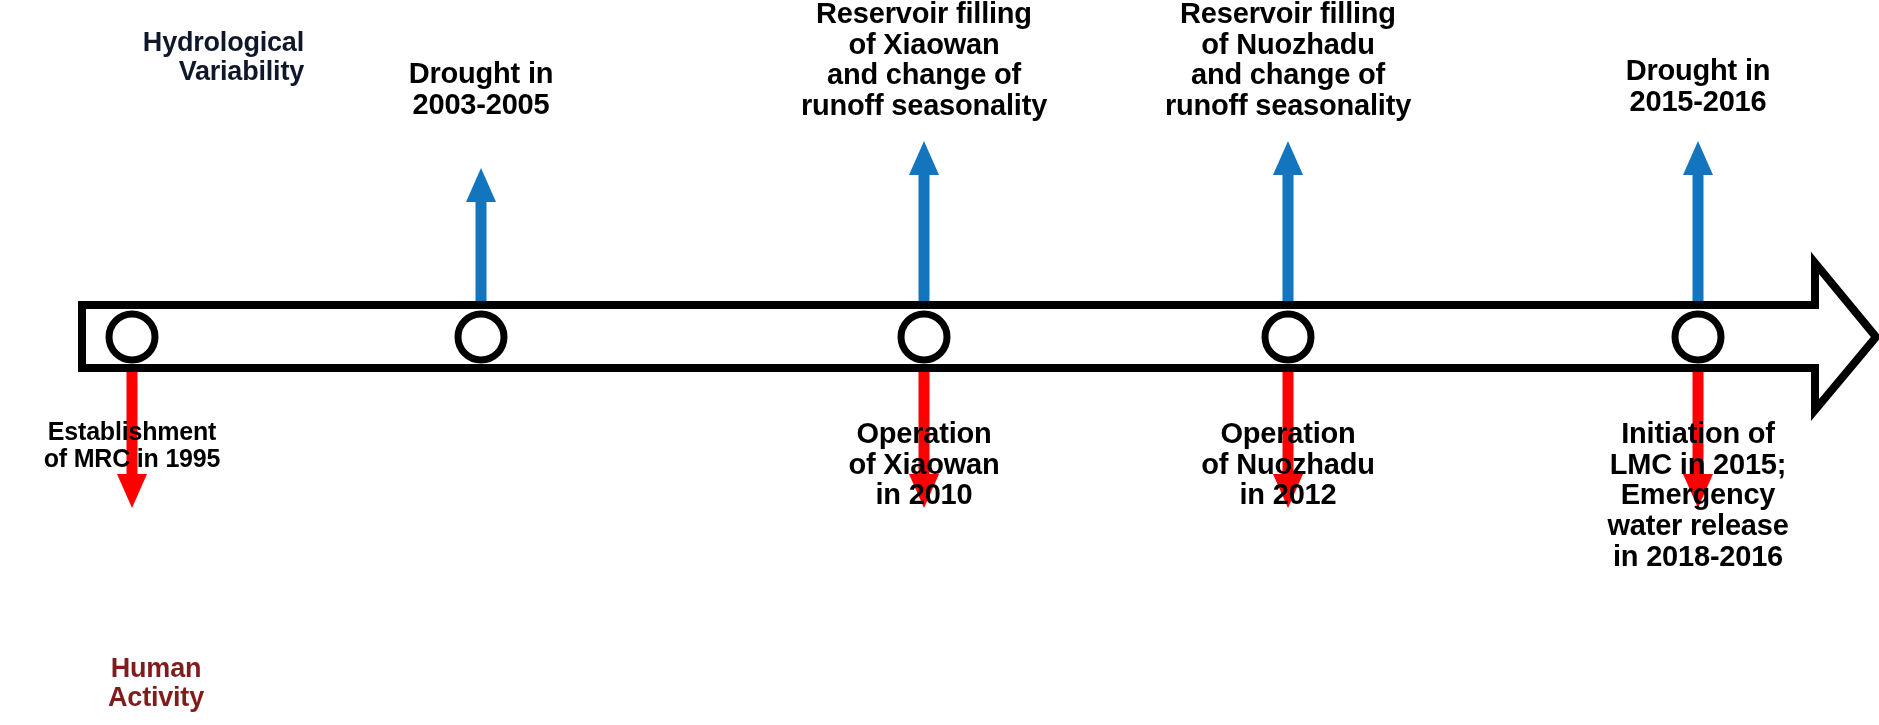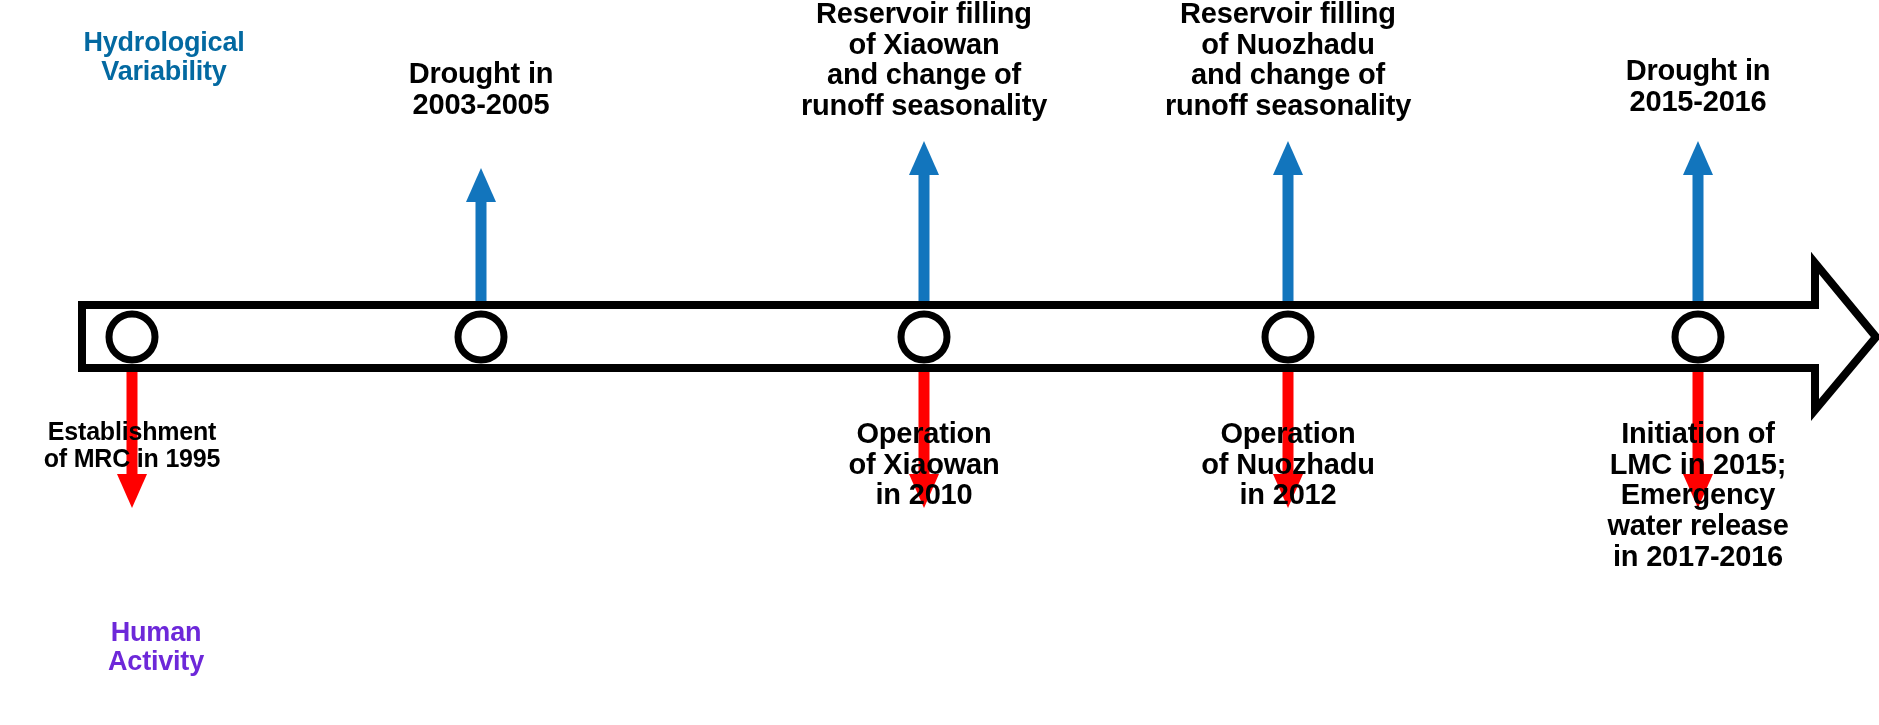--- a/index.html
+++ b/index.html
@@ -20,26 +20,27 @@
   .label {
     position: absolute;
     font-weight: bold;
     line-height: 1.06;
     text-align: center;
     white-space: pre-line;
     color: #000000;
     letter-spacing: -0.2px;
   }
   .label.legend-hydro {
-    color: #0369a1;
-    text-align: center;
+    color: #0f172a;
+    text-align: right;
   }
   .label.legend-human {
-    color: #6d28d9;
+    color: #7f1d1d;
     text-align: center;
+    margin-top: 36px;
   }
   svg.timeline-svg {
     position: absolute;
     left: 0;
     top: 0;
     width: 1879px;
     height: 725px;
     overflow: visible;
   }
 </style>
@@ -114,16 +115,16 @@
 runoff seasonality</div>
       <div class="label" style="left: 1138px; top: 418px; width: 300px; font-size: 29px;">Operation
 of Nuozhadu
 in 2012</div>
       <div class="label" style="left: 1558px; top: 55px; width: 280px; font-size: 29px;">Drought in
 2015-2016</div>
       <div class="label" style="left: 1553px; top: 418px; width: 290px; font-size: 29px;">Initiation of
 LMC in 2015;
 Emergency
 water release
-in 2017-2016</div>
+in 2018-2016</div>
     </div>
 
 </div>
 
 </body></html>

